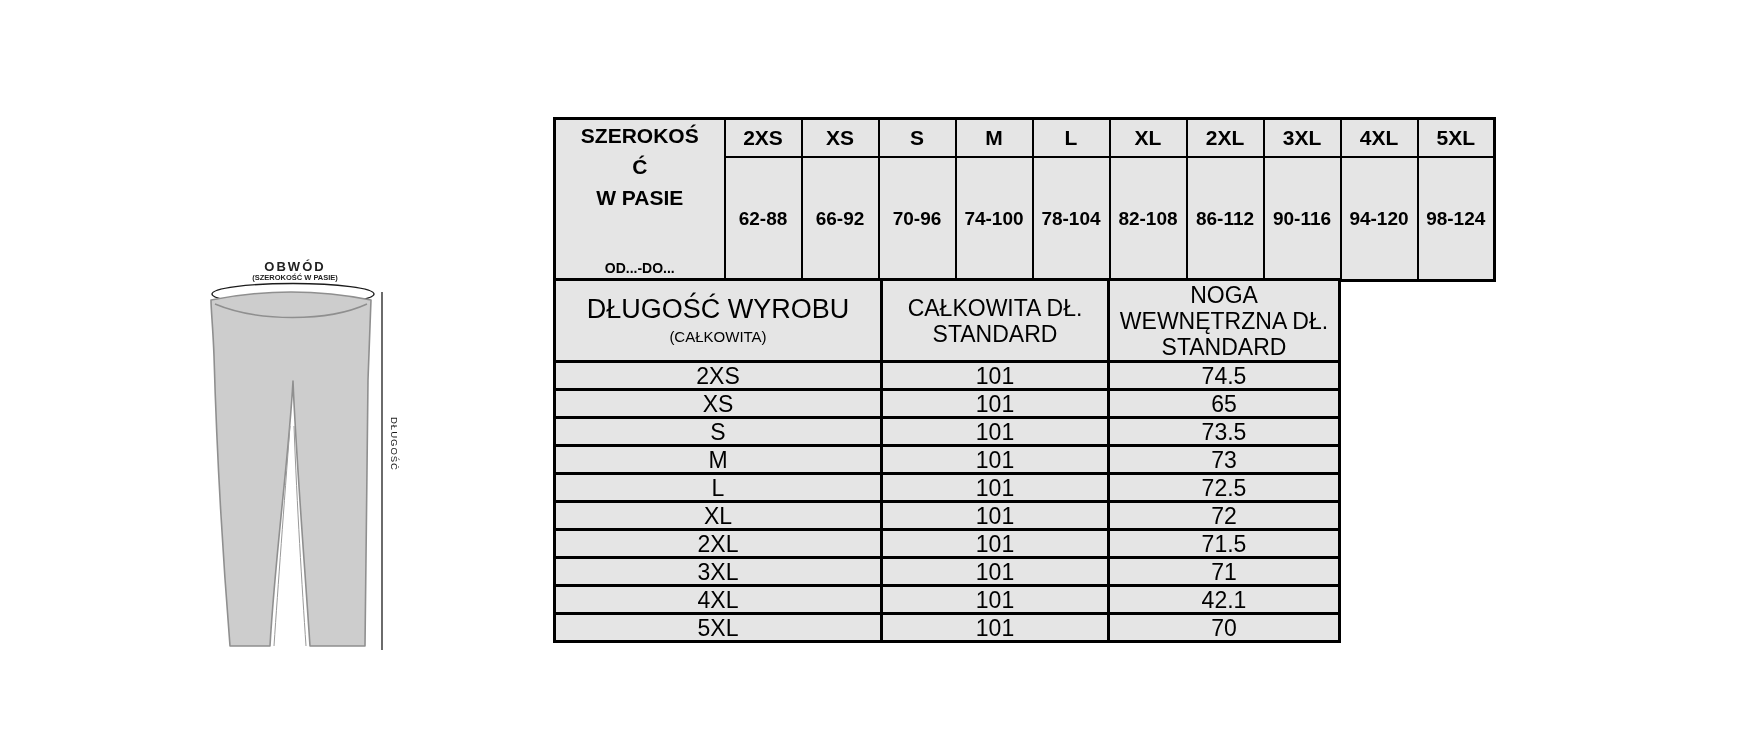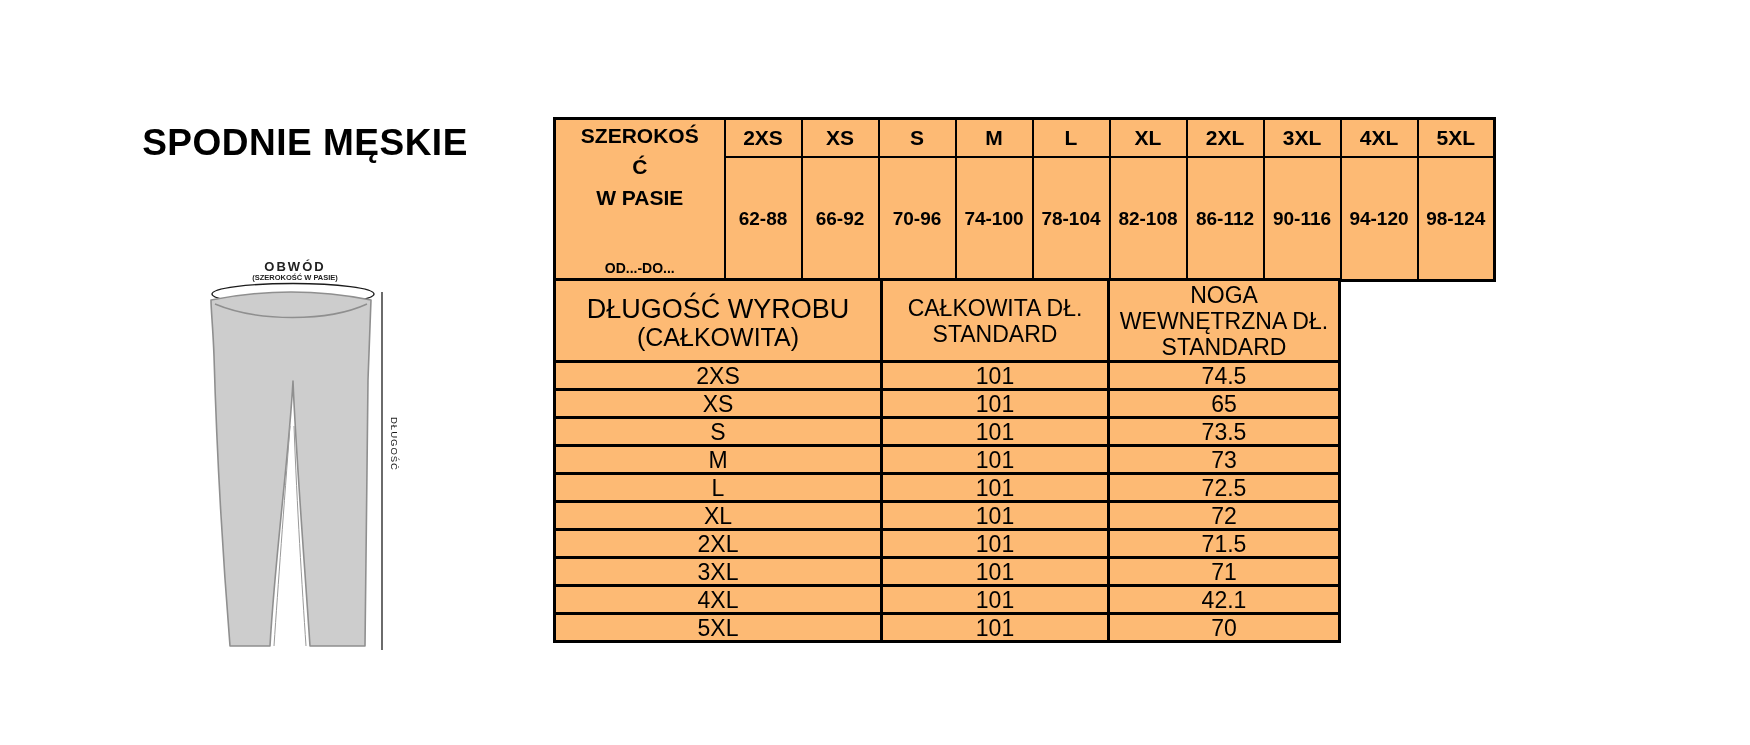--- a/index.html
+++ b/index.html
@@ -27,21 +27,21 @@
 
   
   .pants-svg { position: absolute; left: 178px; top: 246px; }
 
   
   .bridge { position: absolute; width: 3px; background: #000; top: 242px; height: 40px; }
   .bridge.b1 { left: 798px; }
   .bridge.b2 { left: 1028px; }
 
   
-  table { border-collapse: collapse; table-layout: fixed; background: #fdba74; }
+  table { border-collapse: collapse; table-layout: fixed; background: #e5e5e5; }
   th, td { text-align: center; vertical-align: middle; overflow: hidden; }
 
   
   .waist-table {
     position: absolute; left: 553px; top: 117px;
     width: 940px;
     border: 3px solid #000;
   }
   .waist-table th, .waist-table td { border: 2px solid #000; }
   .waist-table .corner-cell { font-weight: normal; font-size: 26px; line-height: 31px; }
@@ -51,35 +51,34 @@
 
   
   .length-table {
     position: absolute; left: 553px; top: 278px;
     width: 785px;
     border: 3px solid #000;
   }
   .length-table th, .length-table td { border: 3px solid #000; }
   .length-table .head-row th { height: 82px; margin-top: 30px; }
   .length-table .h-col1 { font-weight: normal; font-size: 27px; line-height: 32px; }
-  .length-table .h-col1 .small-line { font-size: 25px; line-height: 24px; }
+  .length-table .h-col1 .small-line { font-size: 15px; line-height: 24px; }
   .length-table .h-col23 { font-weight: normal; font-size: 23px; line-height: 26px; }
   .length-table tr.data-row td { height: 28px; font-size: 23px; line-height: 22px; }
   .length-table tr.data-row td.size-cell { font-size: 23px; }
 </style>
 </head>
 <body>
 
 <div class="canvas">
 
   <div class="bridge b1"></div>
   <div class="bridge b2"></div>
 
   <div class="title-block">
-    <div>SPODNIE MĘSKIE</div>
   </div>
 
   <svg class="pants-svg" width="232" height="420" viewBox="0 0 232 420">
     <text x="117" y="25" text-anchor="middle" font-size="13" font-weight="600" letter-spacing="2" fill="#222">OBWÓD</text>
     <text x="117" y="34" text-anchor="middle" font-size="7.5" font-weight="600" fill="#222">(SZEROKOŚĆ W PASIE)</text>
 
     <ellipse cx="115" cy="48" rx="81" ry="10.5" fill="#ffffff" stroke="#1c1c1c" stroke-width="1.4"></ellipse>
 
     <path d="M33,54 Q113,38 193,54
              C192,80 191,105 190,134

